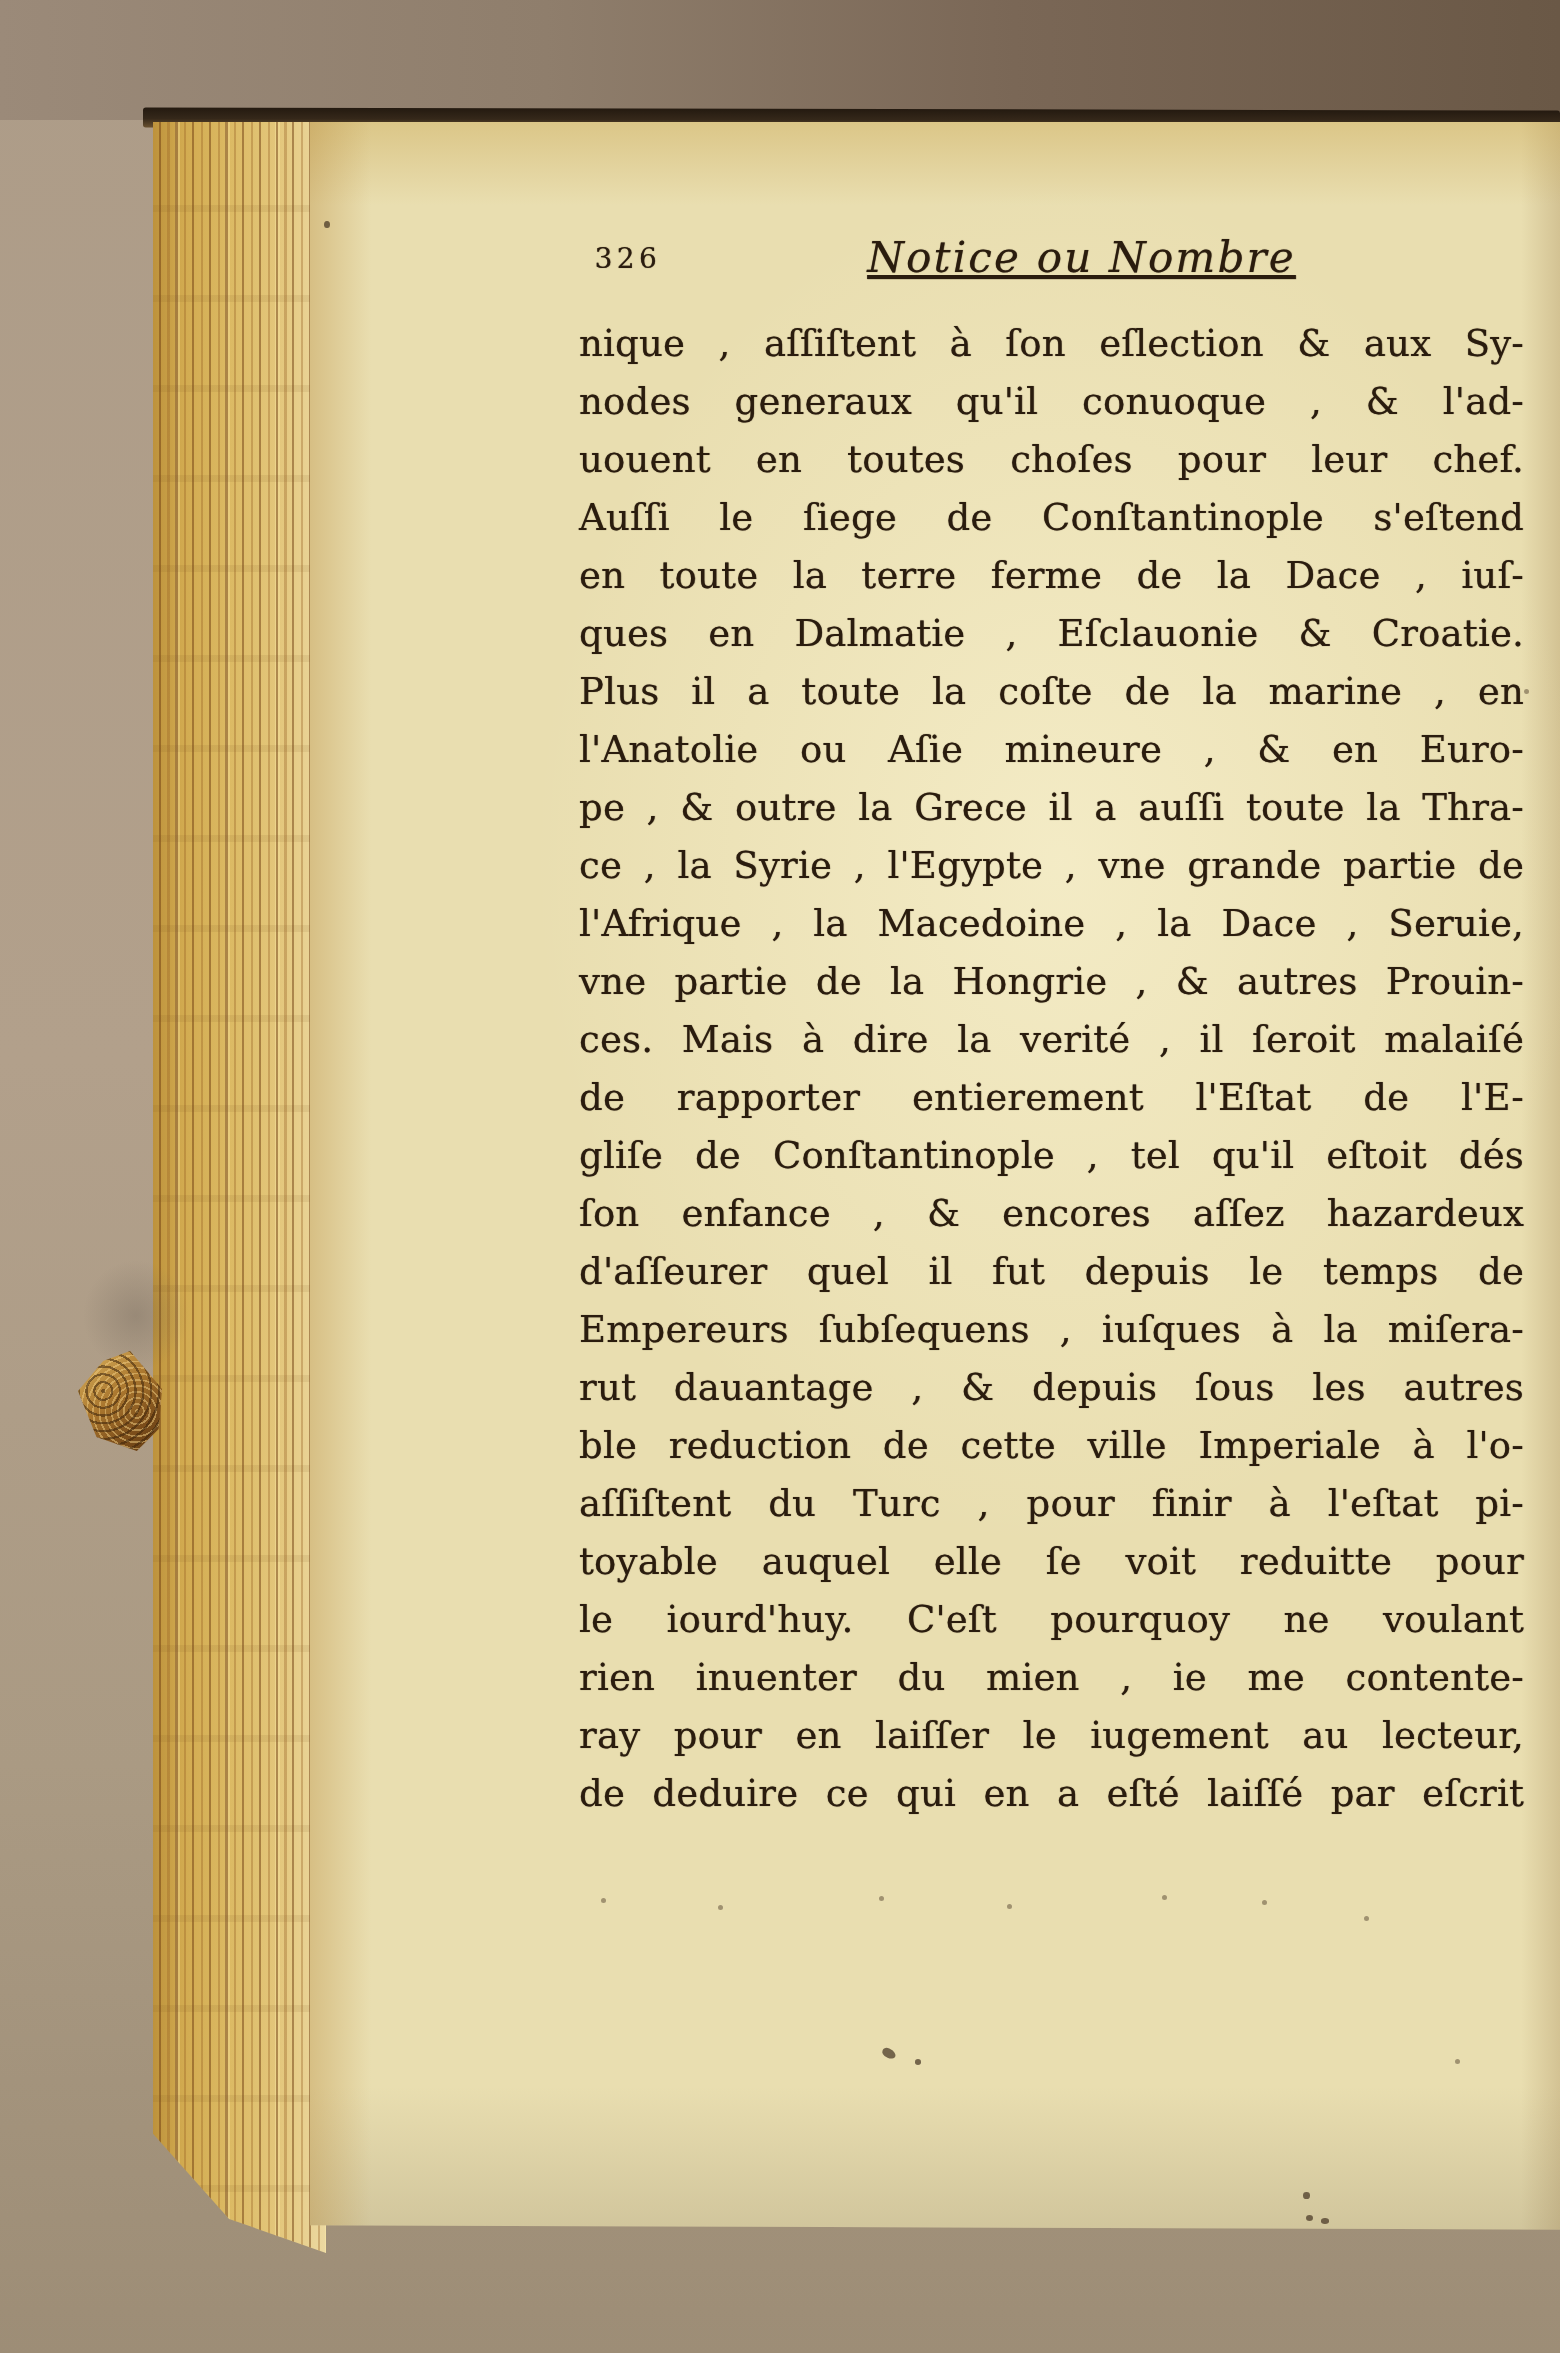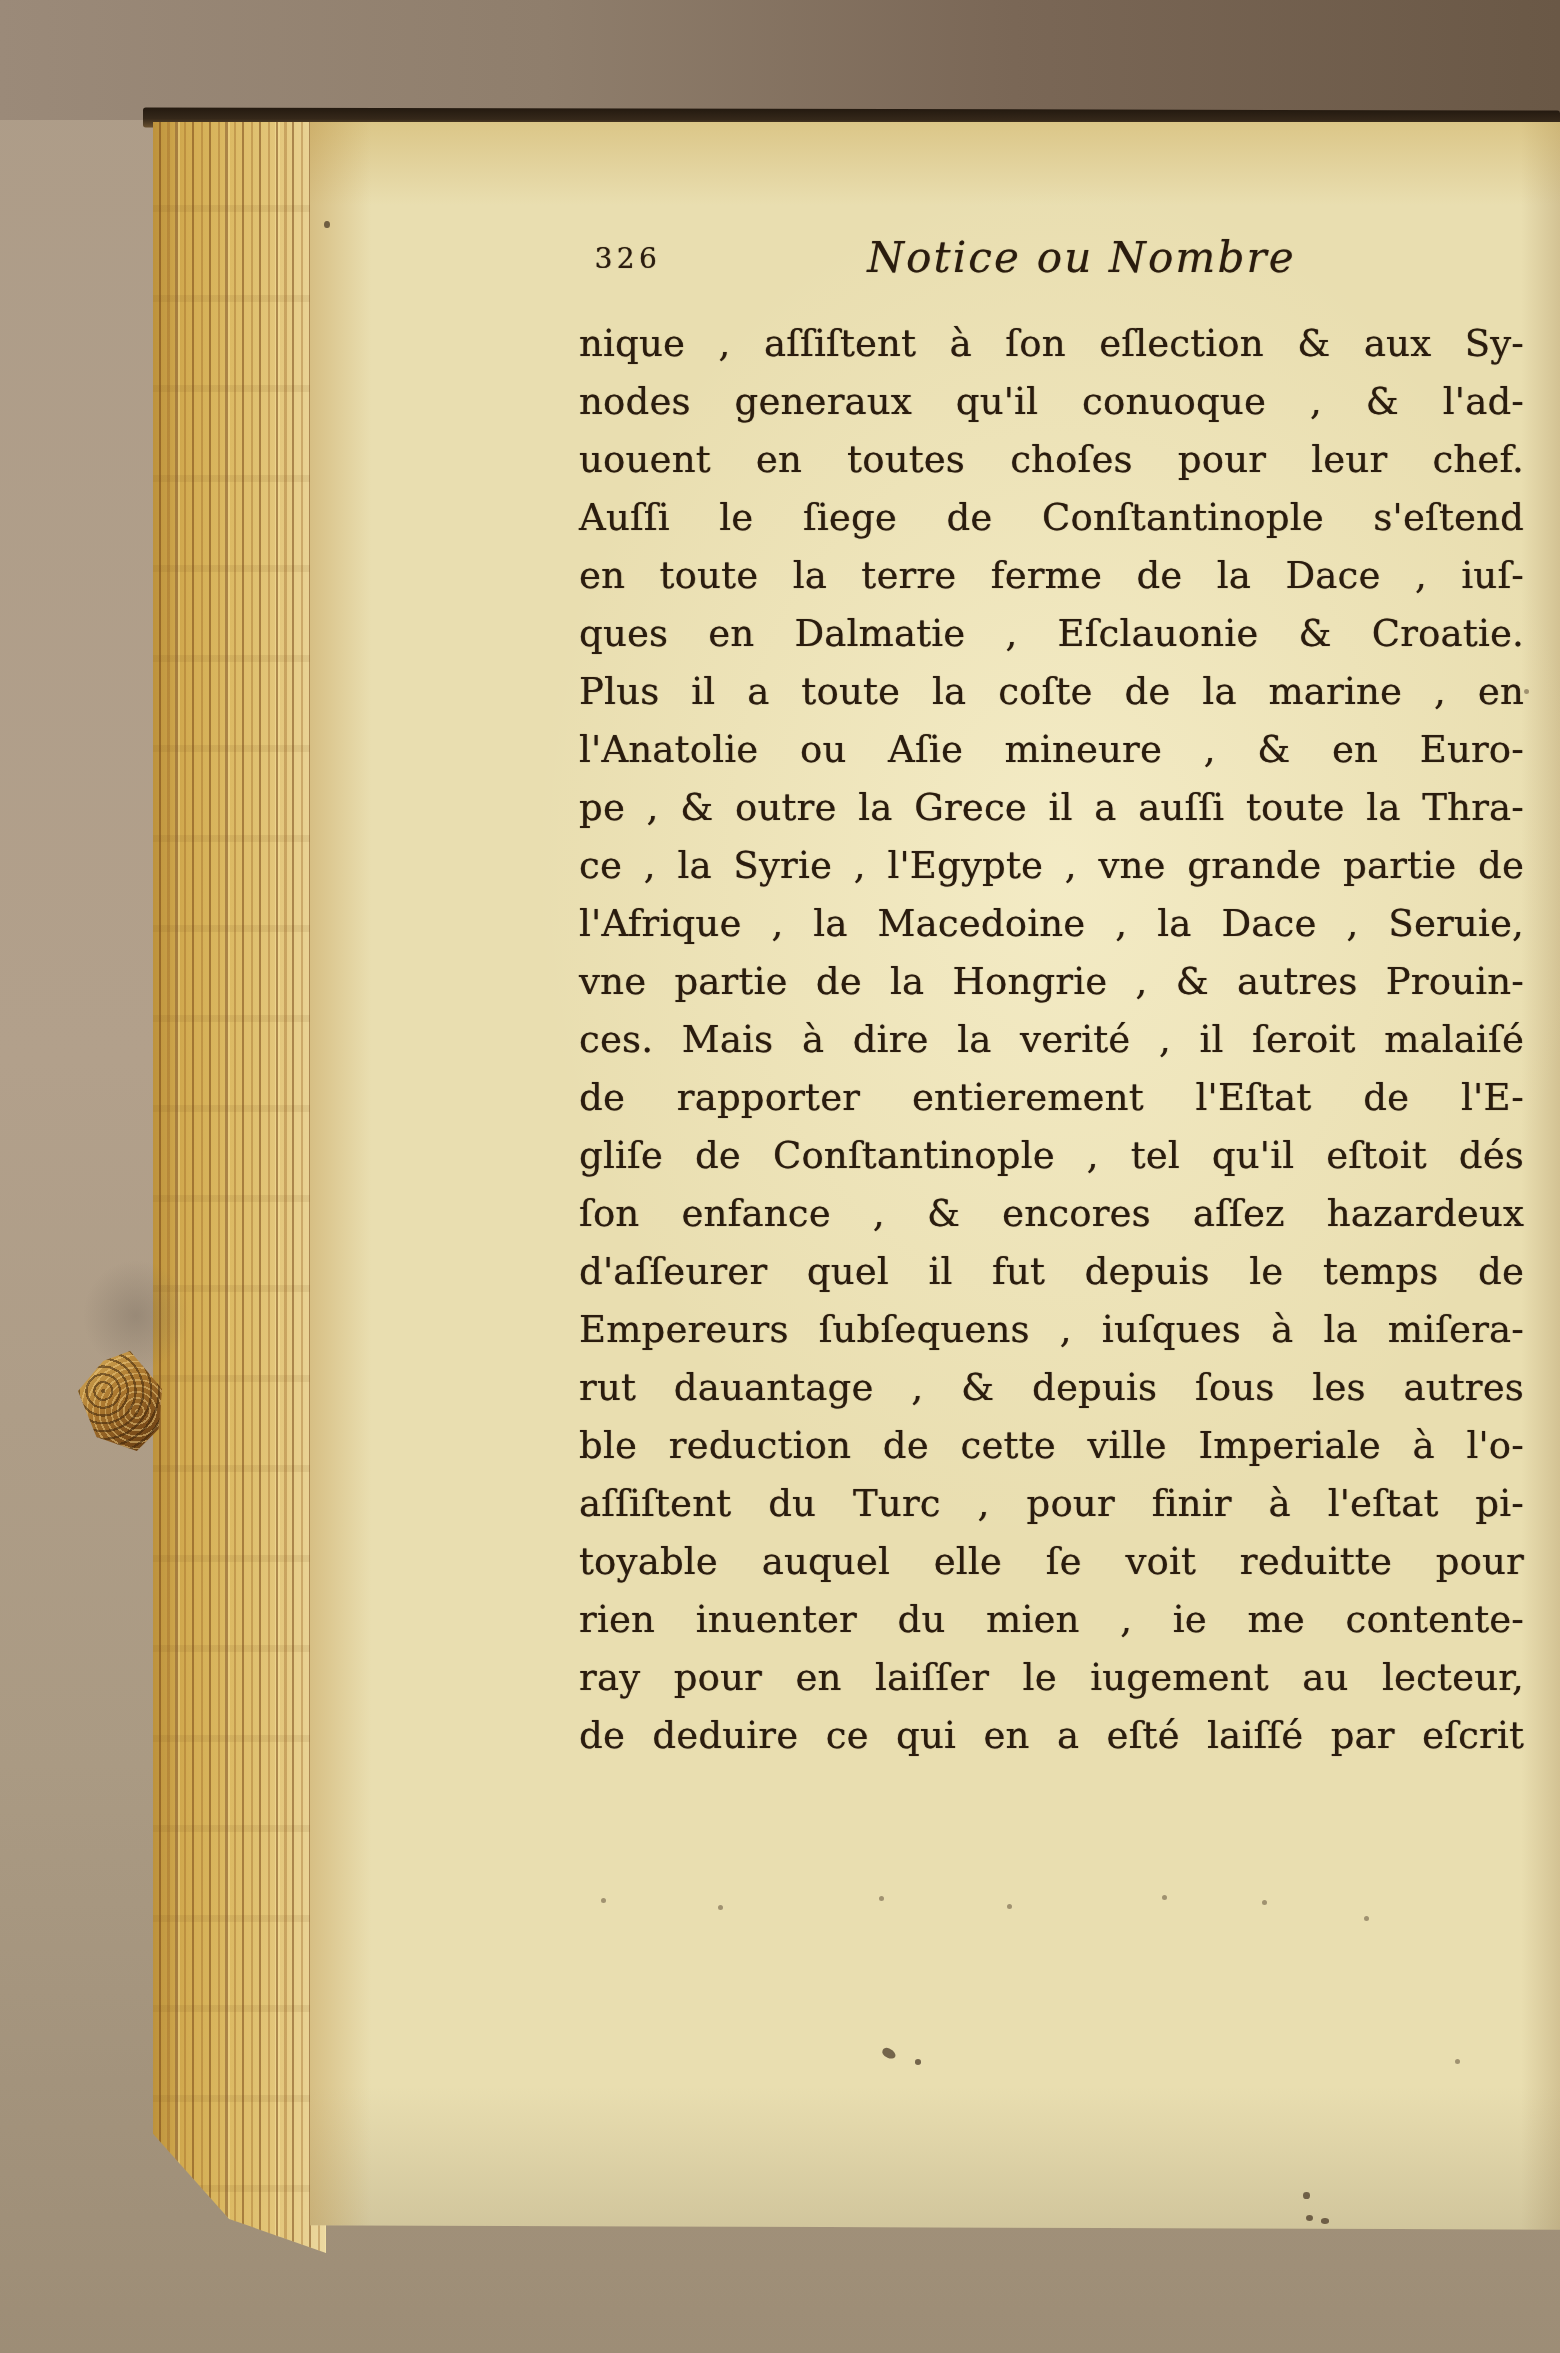--- a/index.html
+++ b/index.html
@@ -54,21 +54,21 @@
     position:absolute;left:579px;top:236px;width:945px;
     color:#2a1c0e;
     text-shadow:0.3px 0.3px 0.8px rgba(42,28,14,0.55), -0.2px 0 0.7px rgba(42,28,14,0.30);
   }
   .header{position:relative;height:79px;}
   .page-num{
     position:absolute;left:15.6px;top:-7.8px;font-size:28px;line-height:61px;letter-spacing:4.4px;
   }
   .running-title{
     position:absolute;left:0;right:16px;top:-12.2px;padding-left:76px;
-    text-align:center;font-style:italic;font-size:42px;line-height:67px;letter-spacing:2.2px;
+    text-align:center;font-style:italic;font-size:42px;line-height:67px;letter-spacing:2.2px;text-decoration:underline;
   }
   .lines{width:100%;}
   .line{
     height:58px;line-height:58px;font-size:37px;
     text-align:justify;text-align-last:justify;
     letter-spacing:0.2px;
   }
   .speck{position:absolute;border-radius:50%;background:#473624;opacity:0.72;}
   .sm{width:5px;height:5px;opacity:0.45;}
 </style>
@@ -103,20 +103,21 @@
       <div class="line">ces. Mais à dire la verité , il ſeroit malaiſé</div>
       <div class="line">de rapporter entierement l'Eſtat de l'E-</div>
       <div class="line">gliſe de Conſtantinople , tel qu'il eſtoit dés</div>
       <div class="line">ſon enfance , &amp; encores aſſez hazardeux</div>
       <div class="line">d'aſſeurer quel il fut depuis le temps de</div>
       <div class="line">Empereurs ſubſequens , iuſques à la miſera-</div>
       <div class="line">rut dauantage , &amp; depuis ſous les autres</div>
       <div class="line">ble reduction de cette ville Imperiale à l'o-</div>
       <div class="line">aſſiſtent du Turc , pour finir à l'eſtat pi-</div>
       <div class="line">toyable auquel elle ſe voit reduitte pour</div>
+      <div class="line">le iourd'huy. C'eſt pourquoy ne voulant</div>
       <div class="line">rien inuenter du mien , ie me contente-</div>
       <div class="line">ray pour en laiſſer le iugement au lecteur,</div>
       <div class="line">de deduire ce qui en a eſté laiſſé par eſcrit</div>
     </div>
 </div>
 
 <div class="speck" style="left:324px;top:221px;width:5.6px;height:7.2px;"></div>
 <div class="speck" style="left:1303px;top:2192px;width:6.7px;height:6.7px;"></div>
 <div class="speck" style="left:1306px;top:2215px;width:7.2px;height:6.1px;"></div>
 <div class="speck" style="left:1321px;top:2218px;width:7.8px;height:5.6px;"></div>

